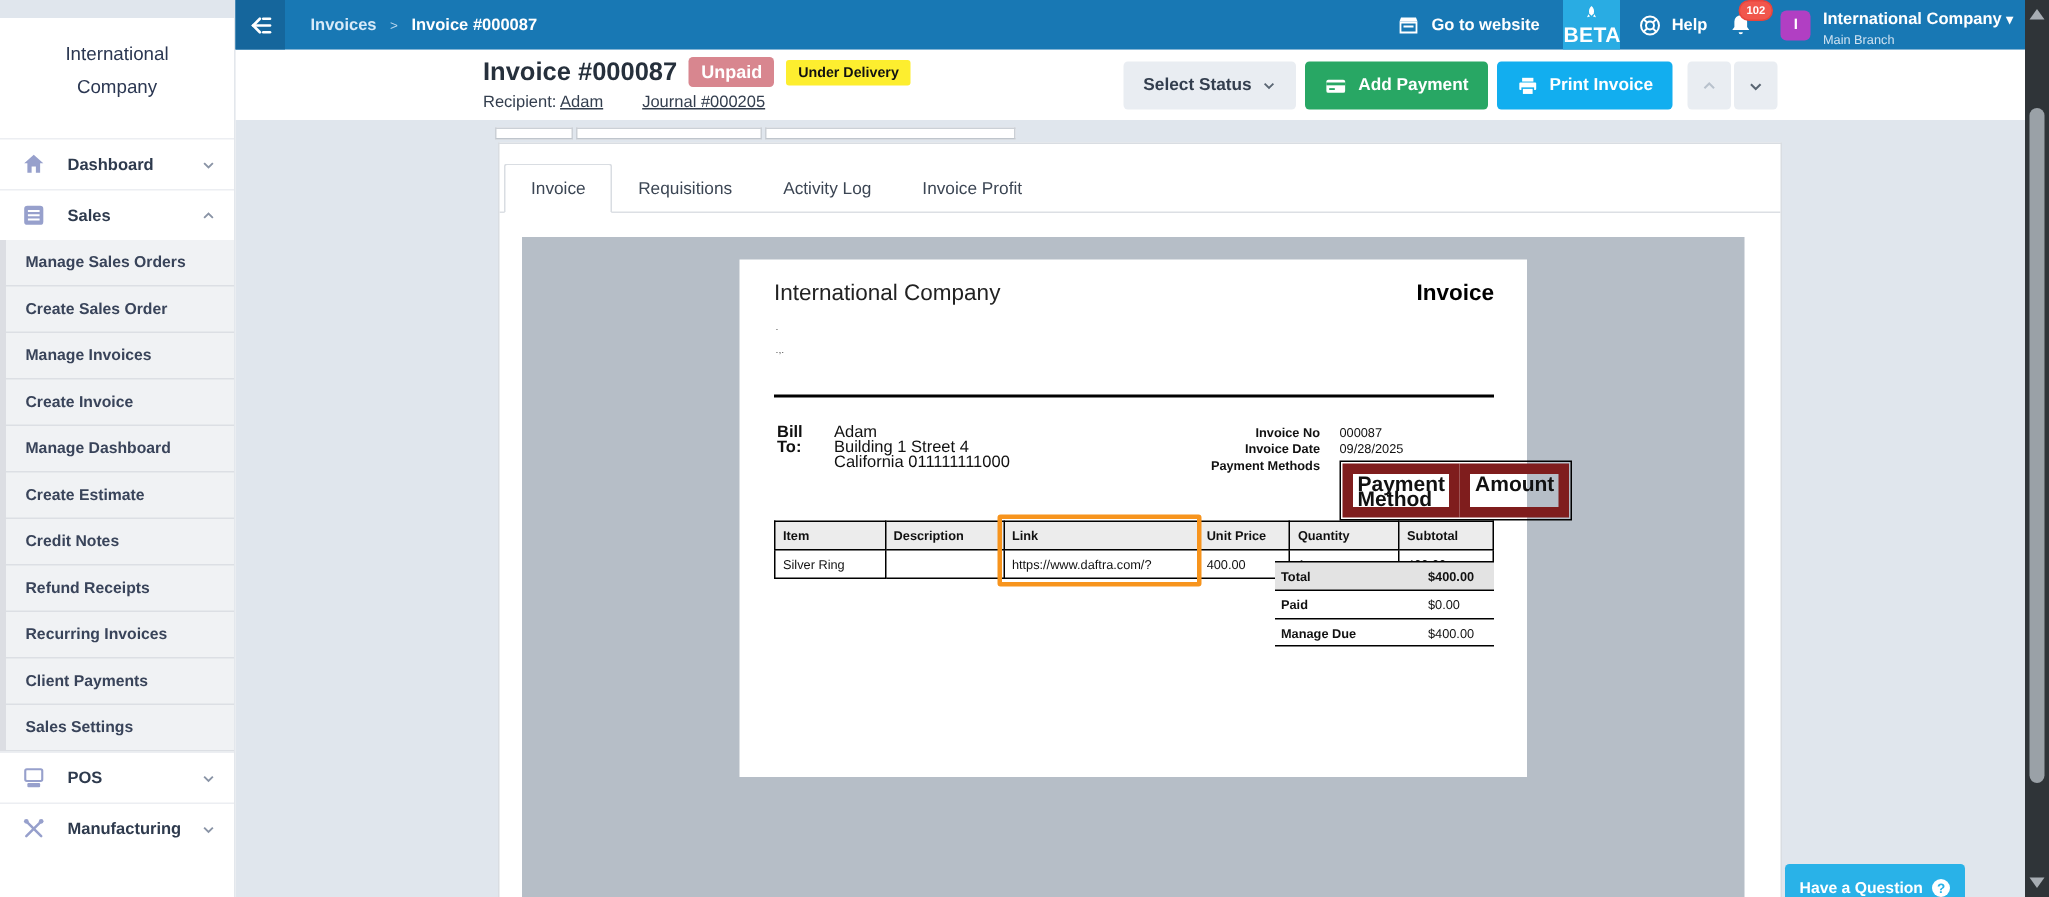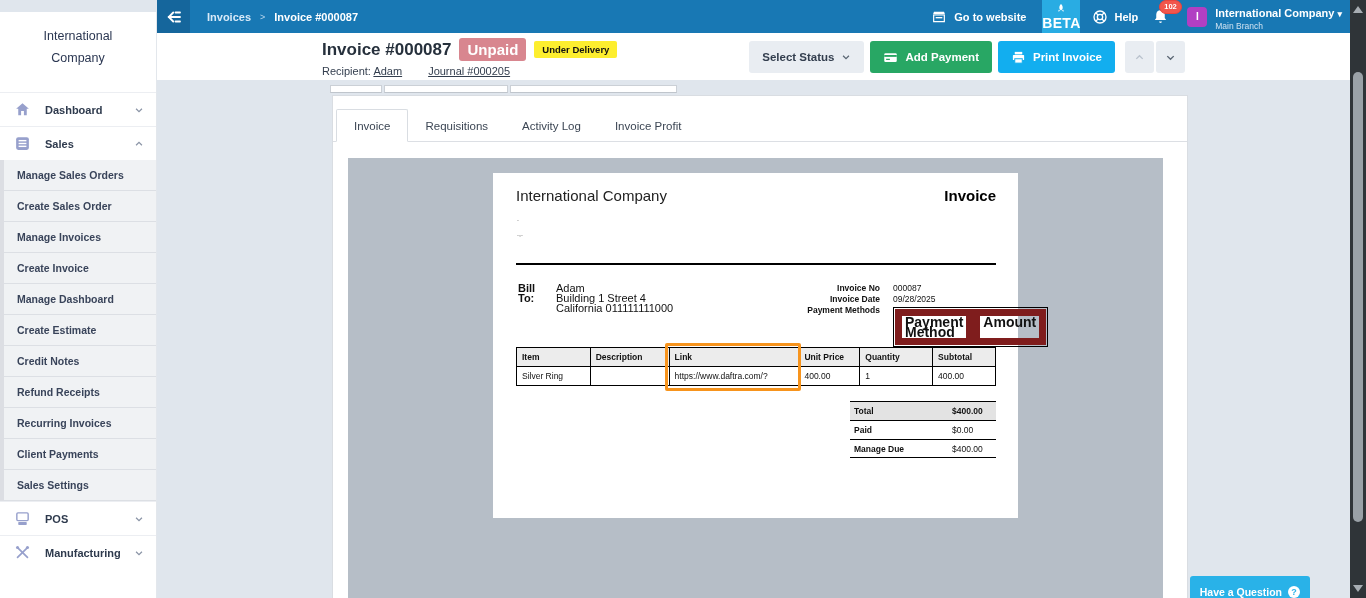--- a/index.html
+++ b/index.html
@@ -35,21 +35,21 @@
   .avatar { width:20px; height:20px; border-radius:4px; background:#b13fc3; display:flex; align-items:center; justify-content:center; font-size:10px; font-weight:700; }
   .acct-name { font-size:11px; font-weight:700; line-height:12px; }
   .acct-branch { font-size:8.5px; color:#cfe2f1; font-weight:400; }
   .caret { font-size:9px; margin-left:3px; }
 
   
   .pagehead { position:absolute; left:157px; top:33px; width:1193px; height:47px; background:#fff; z-index:4; }
   .ph-left { position:absolute; left:165px; top:5px; }
   .title-row { display:flex; align-items:center; gap:8px; }
   .pg-title { font-size:17px; font-weight:700; color:#26303c; }
-  .badge-unpaid { background:#d8868f; color:#fff; font-size:15px; font-weight:700; padding:3px 8px; border-radius:3px; }
+  .badge-unpaid { background:#d8868f; color:#fff; font-size:12px; font-weight:700; padding:3px 8px; border-radius:3px; }
   .badge-delivery { background:#fdee2f; color:#111; font-size:9.5px; font-weight:700; padding:3px 8px; border-radius:2px; }
   .links-row { margin-top:4px; font-size:11px; color:#333e4e; display:flex; gap:26px; }
   .links-row a { color:#333e4e; text-decoration:underline; cursor:pointer; }
   .ph-buttons { position:absolute; right:165px; top:8px; display:flex; gap:6px; }
   .btn { height:32px; border:none; border-radius:3px; font-family:inherit; font-size:11.5px; font-weight:600; display:flex; align-items:center; gap:7px; padding:0 13px; cursor:pointer; }
   .btn-status { background:#e9edf2; color:#333e4e; }
   .btn-green { background:#28a764; color:#fff; }
   .btn-cyan { background:#12aeef; color:#fff; }
   .pager { display:flex; gap:2px; margin-left:4px; }
   .pager .pbtn { width:29px; height:32px; background:#e9edf2; border:none; border-radius:3px; display:flex; align-items:center; justify-content:center; cursor:pointer; }
@@ -77,21 +77,21 @@
   .billto .bt-lines { margin-left:10px; }
   .meta { position:absolute; left:215px; top:110px; width:288px; font-size:8.5px; }
   .meta-row { display:flex; align-items:flex-start; margin-bottom:1px; }
   .meta-label { flex:1; text-align:right; font-weight:700; line-height:10px; }
   .meta-val { width:116px; padding-left:13px; line-height:10px; }
   .pm-table { display:inline-flex; border:1px solid #000; padding:1px; margin-top:2px; }
   .pm-cell { border:7px solid #7f1d1d; font-weight:700; font-size:14px; padding:1px 3px; }
   .items { position:absolute; left:23px; top:174px; width:480px; border-collapse:collapse; font-size:8.5px; }
   .items th { border:1px solid #000; background:#ececec; font-weight:700; text-align:left; padding:4px 5px; height:19px; }
   .items td { border:1px solid #000; padding:4px 5px; height:19px; }
-  .totals { position:absolute; left:357px; top:228px; width:146px; font-size:8.5px; }
+  .totals { position:absolute; left:357px; top:201px; width:146px; font-size:8.5px; }
   .tot-row { display:flex; align-items:center; height:19px; border-top:1.5px solid #000; }
   .tot-row:last-child { border-bottom:1.5px solid #000; }
   .tot-row.gray { background:#e3e3e3; }
   .tot-label { width:92px; padding-left:4px; font-weight:700; }
   .tot-val { padding-left:10px; }
   .tot-row.gray .tot-val { font-weight:700; }
   .hl-box { position:absolute; left:172px; top:170px; width:136px; height:48px; border:3px solid #f7941d; border-radius:2px; z-index:3; }
 
   
   .haveq { position:absolute; right:56px; bottom:0; height:22px; background:#29b2e8; color:#fff; border:none; border-radius:3px 3px 0 0; font-family:inherit; font-size:10.5px; font-weight:700; display:flex; align-items:flex-end; gap:6px; padding:0 10px; cursor:pointer; z-index:8; }

